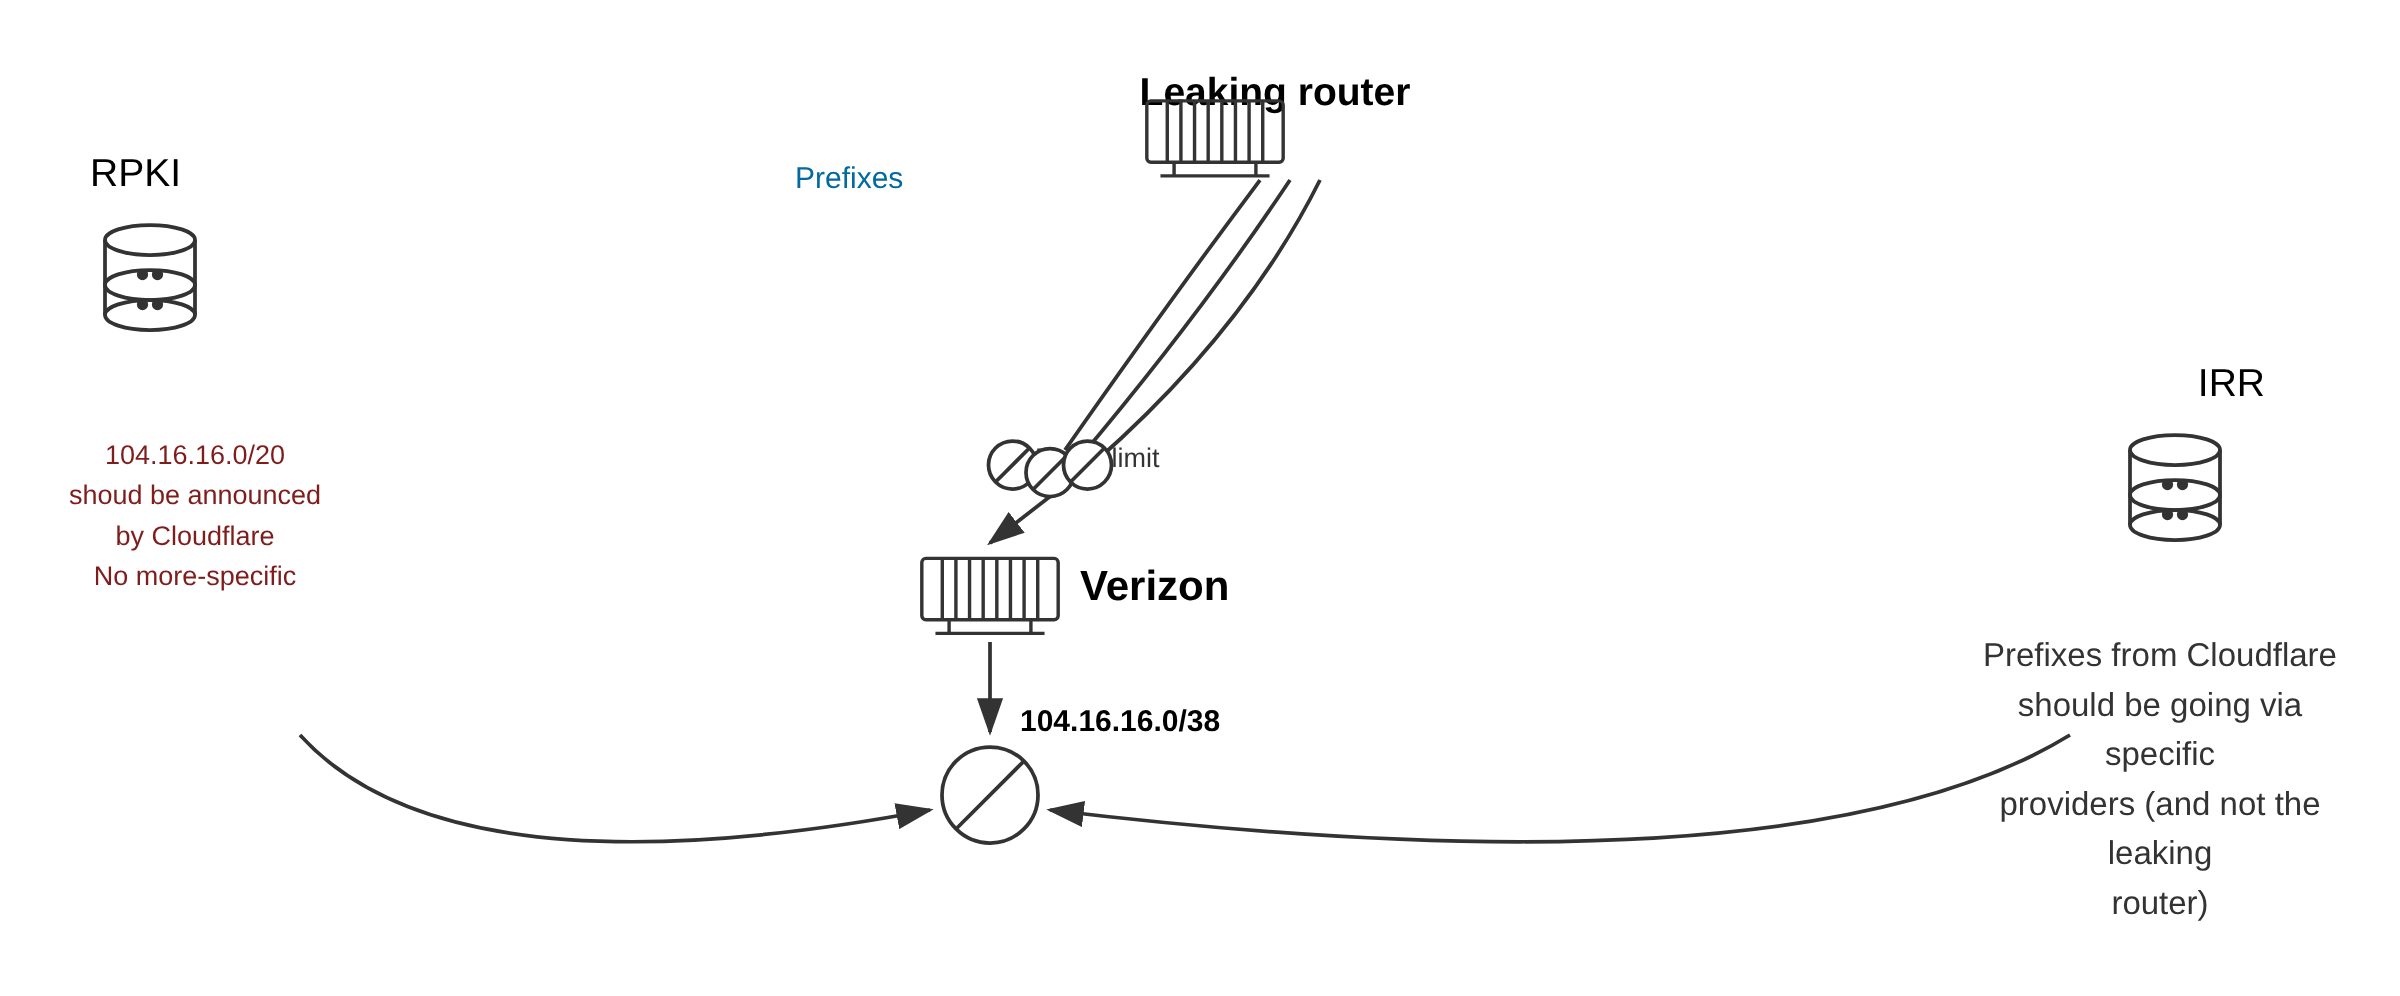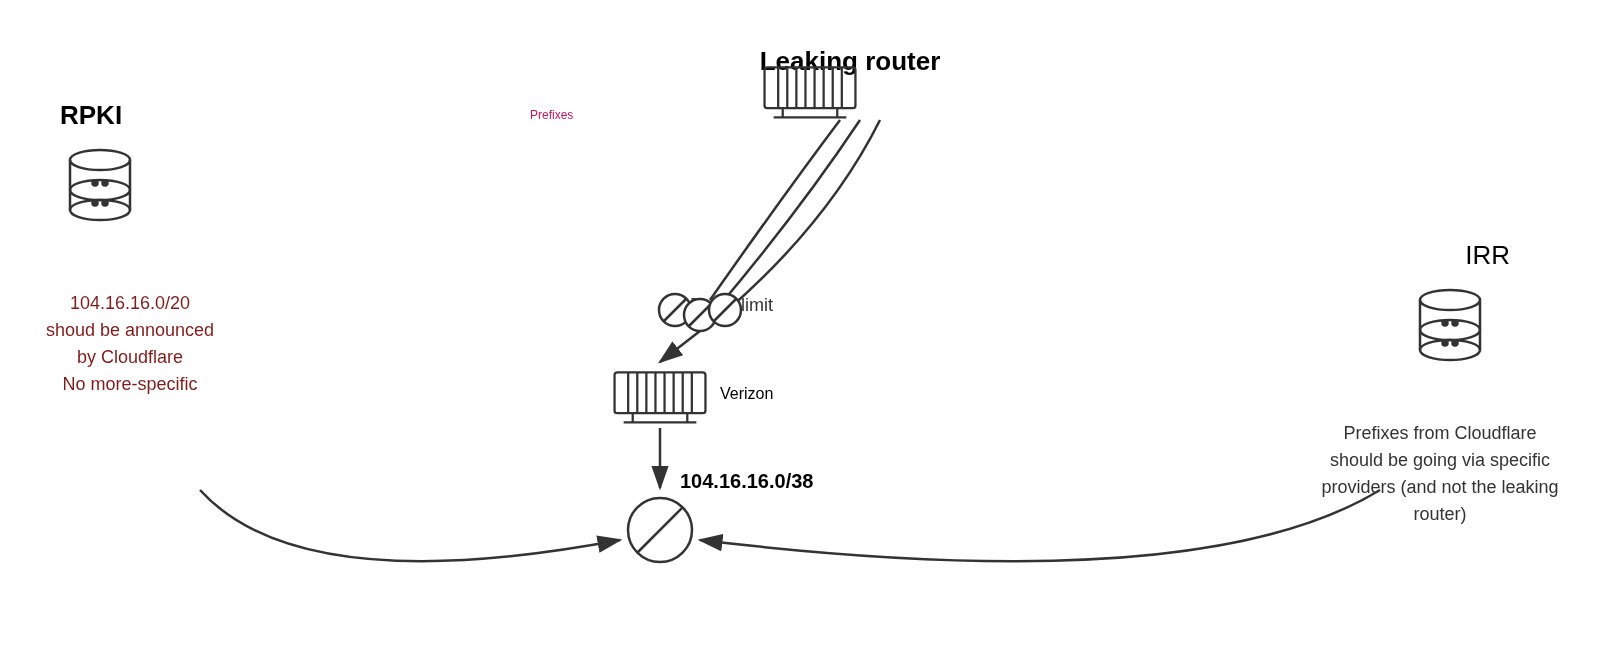--- a/index.html
+++ b/index.html
@@ -16,21 +16,21 @@
       height: 664px;
       position: relative;
     }
 
     
     .rpki-label {
       position: absolute;
       left: 60px;
       top: 100px;
       font-size: 26px;
-      font-weight: bold;
+      font-weight: normal;
     }
     .rpki-icon {
       position: absolute;
       left: 60px;
       top: 145px;
     }
     .rpki-text {
       position: absolute;
       left: 20px;
       top: 290px;
@@ -53,21 +53,21 @@
       position: absolute;
       right: 110px;
       top: 285px;
     }
     .irr-text {
       position: absolute;
       right: 40px;
       top: 420px;
       width: 240px;
       text-align: center;
-      font-size: 18px;
+      font-size: 22px;
       line-height: 1.5;
       color: #333;
     }
 
     
     .leaking-router-label {
       position: absolute;
       left: 700px;
       top: 10px;
       font-size: 26px;
@@ -80,36 +80,36 @@
       position: absolute;
       left: 760px;
       top: 55px;
     }
 
     
     .prefixes-label {
       position: absolute;
       left: 530px;
       top: 108px;
-      font-size: 12px;
-      color: #be185d;
+      font-size: 20px;
+      color: #0369a1;
     }
 
     
     .verizon-router-icon {
       position: absolute;
       left: 610px;
       top: 360px;
     }
     .verizon-label {
       position: absolute;
       left: 720px;
-      top: 385px;
-      font-size: 16px;
-      font-weight: normal;
+      top: 375px;
+      font-size: 28px;
+      font-weight: bold;
     }
 
     
     .prefix-limit-label {
       position: absolute;
       left: 690px;
       top: 295px;
       font-size: 18px;
       color: #333;
     }

